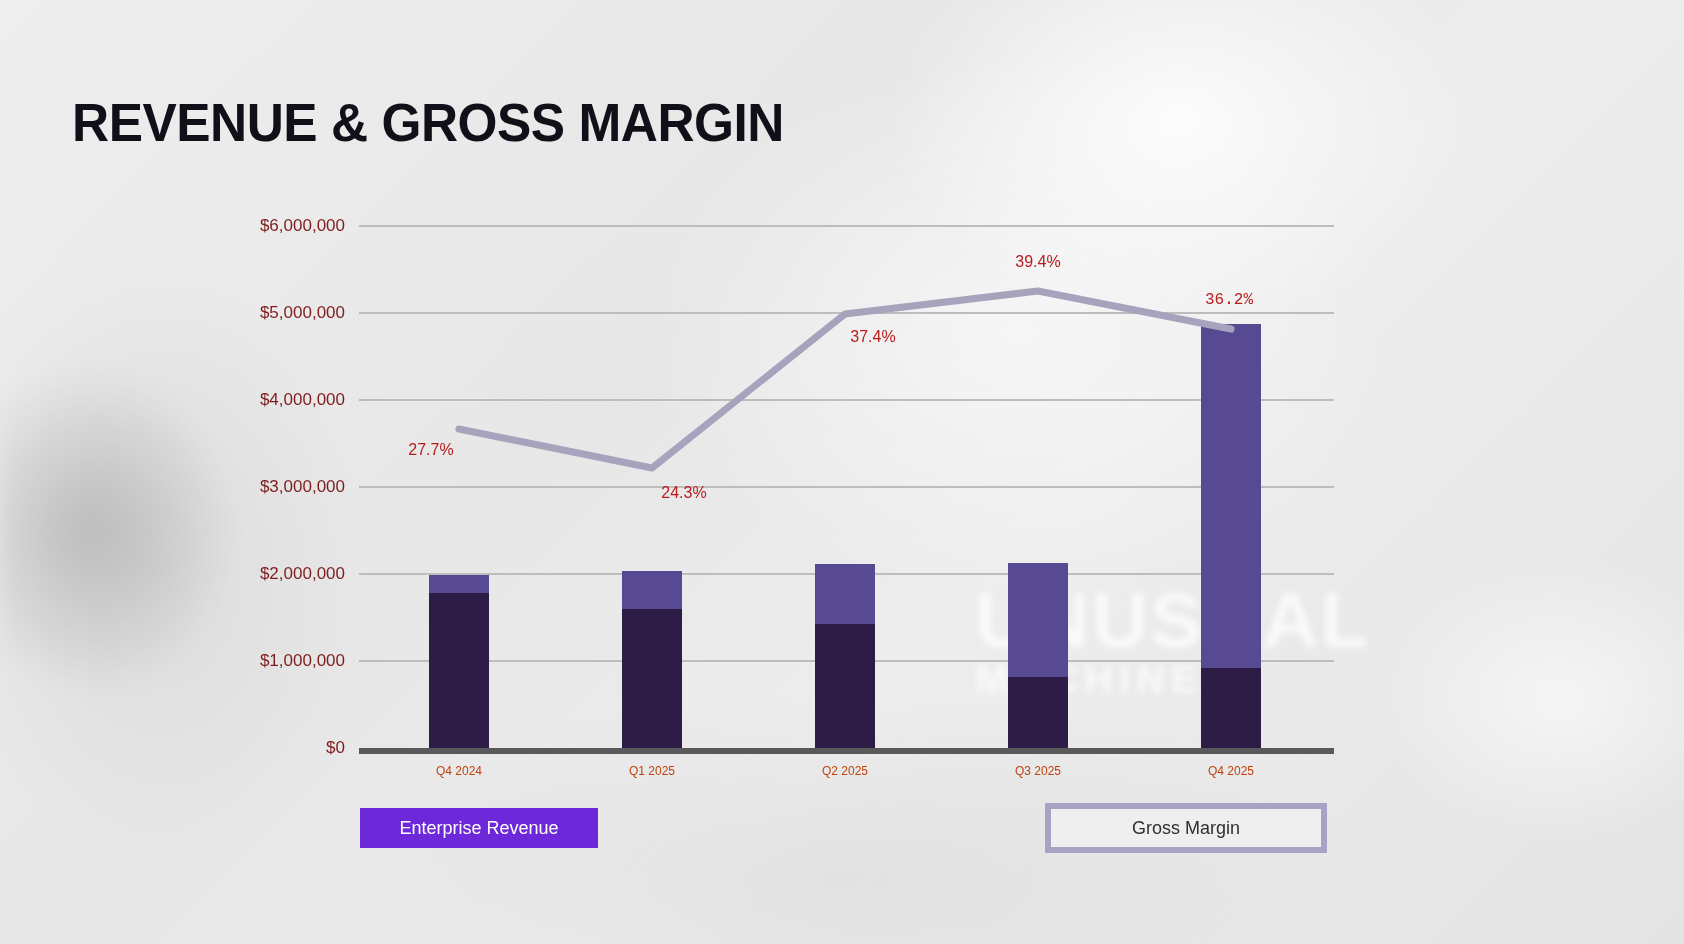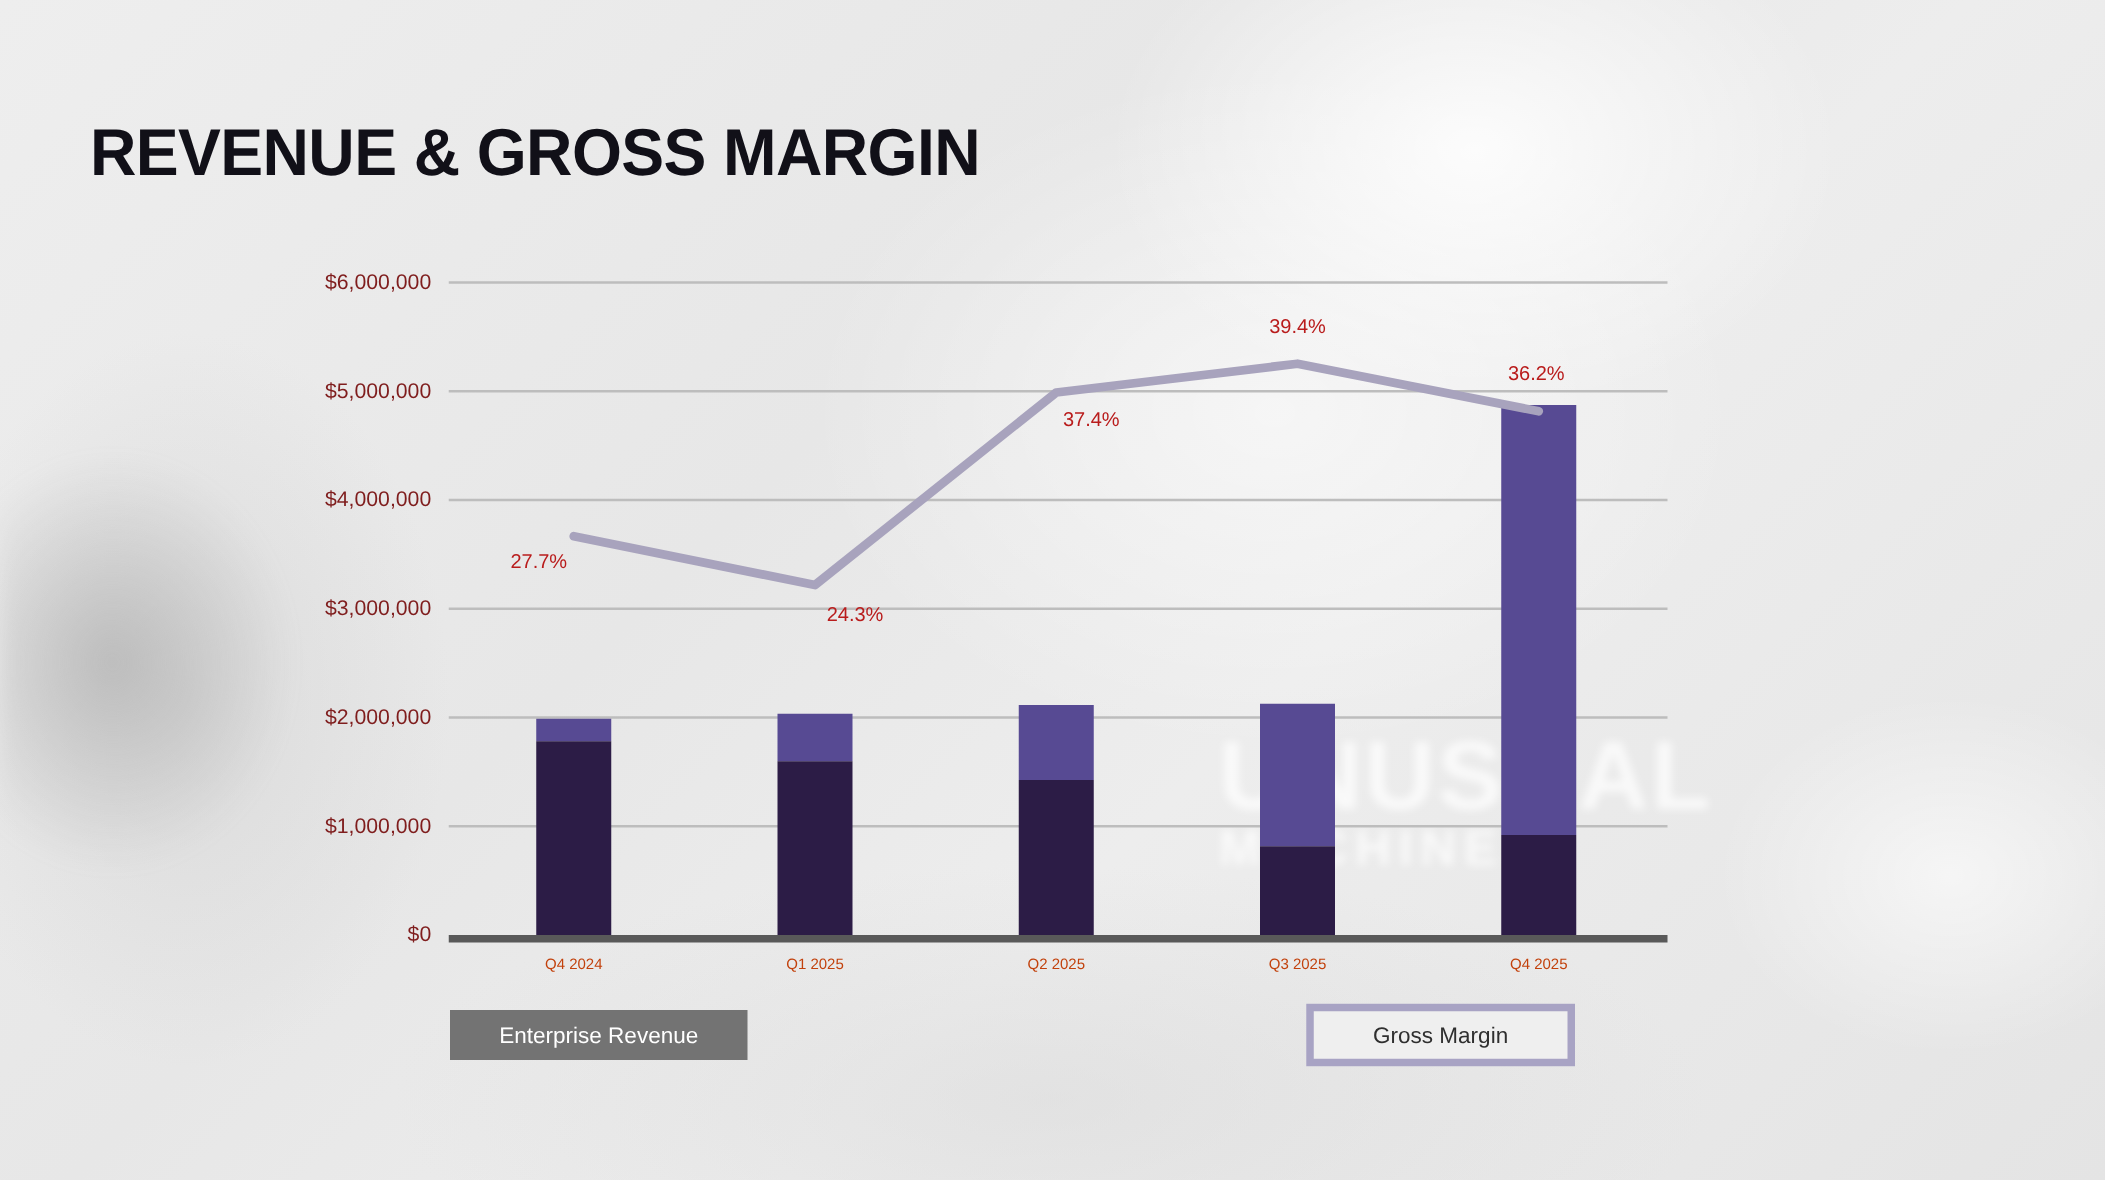--- a/index.html
+++ b/index.html
@@ -105,21 +105,21 @@
 
   
   #legend{position:absolute;left:0;top:0;width:1684px;height:944px;}
   .legend-item{
     position:absolute;
     height:40px;
     display:flex;align-items:center;justify-content:center;
     font-size:18px;
     box-sizing:border-box;
   }
-  .legend-enterprise{background:#737373;color:#ffffff;}
+  .legend-enterprise{background:#6d28d9;color:#ffffff;}
   .legend-retail{background:#2c1c46;color:#ffffff;}
   .legend-margin{
     background:#efefef;color:#2f2f2f;
     border:6px solid #a8a3c4;
     height:50px;
   }
 </style>
 </head>
 <body>
 
@@ -174,27 +174,27 @@
       </div>
     </div>
   <svg id="line-layer" width="1684" height="944" style="position:absolute;left:0;top:0;overflow:visible;">
       <polyline points="459,429 652,468 845,314 1038,291 1231,329" fill="none" stroke="#a8a3bd" stroke-width="7" stroke-linecap="round" stroke-linejoin="round"></polyline>
     </svg>
   <div id="line-labels">
       <div class="line-point-label" style="left: 431px; top: 441px;">27.7%</div>
       <div class="line-point-label" style="left: 684px; top: 484px;">24.3%</div>
       <div class="line-point-label" style="left: 873px; top: 328px;">37.4%</div>
       <div class="line-point-label" style="left: 1038px; top: 253px;">39.4%</div>
-      <div class="line-point-label" style="left: 1229px; top: 291px;">36.2%</div>
+      <div class="line-point-label" style="left: 1229px; top: 291px; font-family: Liberation Mono, monospace;">36.2%</div>
     </div>
   <div id="x-axis-labels">
       <div class="x-tick-label" style="left: 459px; top: 764px;">Q4 2024</div>
       <div class="x-tick-label" style="left: 652px; top: 764px;">Q1 2025</div>
       <div class="x-tick-label" style="left: 845px; top: 764px;">Q2 2025</div>
       <div class="x-tick-label" style="left: 1038px; top: 764px;">Q3 2025</div>
       <div class="x-tick-label" style="left: 1231px; top: 764px;">Q4 2025</div>
     </div>
 </div>
 
 <div id="legend">
     <div class="legend-item legend-enterprise" style="left: 360px; top: 808px; width: 238px;">Enterprise Revenue</div>
-    <div class="legend-item legend-margin" style="left: 1045px; top: 803px; width: 215px;">Gross Margin</div>
+    <div class="legend-item legend-margin" style="left: 1045px; top: 803px; width: 282px;">Gross Margin</div>
   </div>
 
 </body></html>

